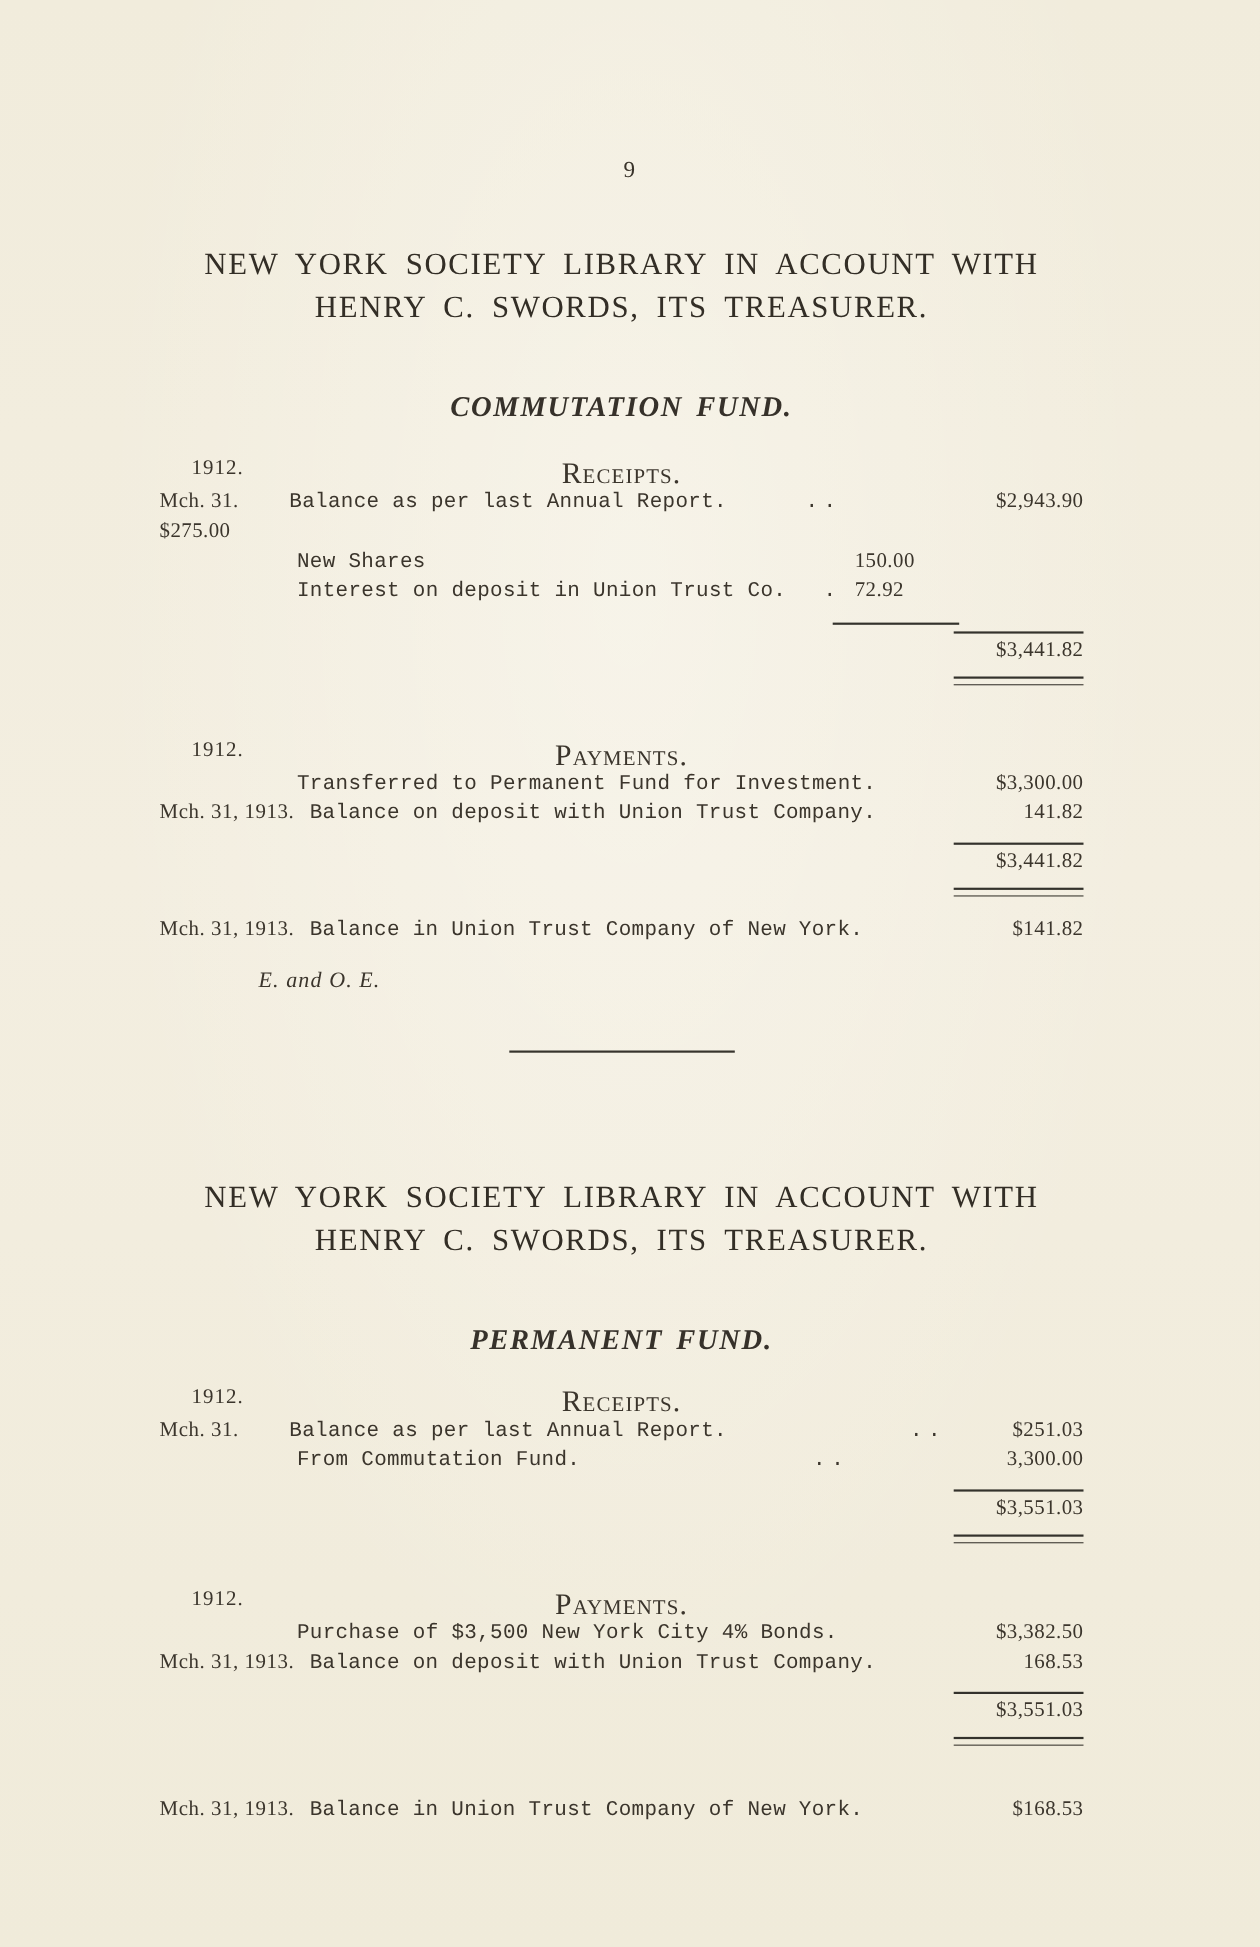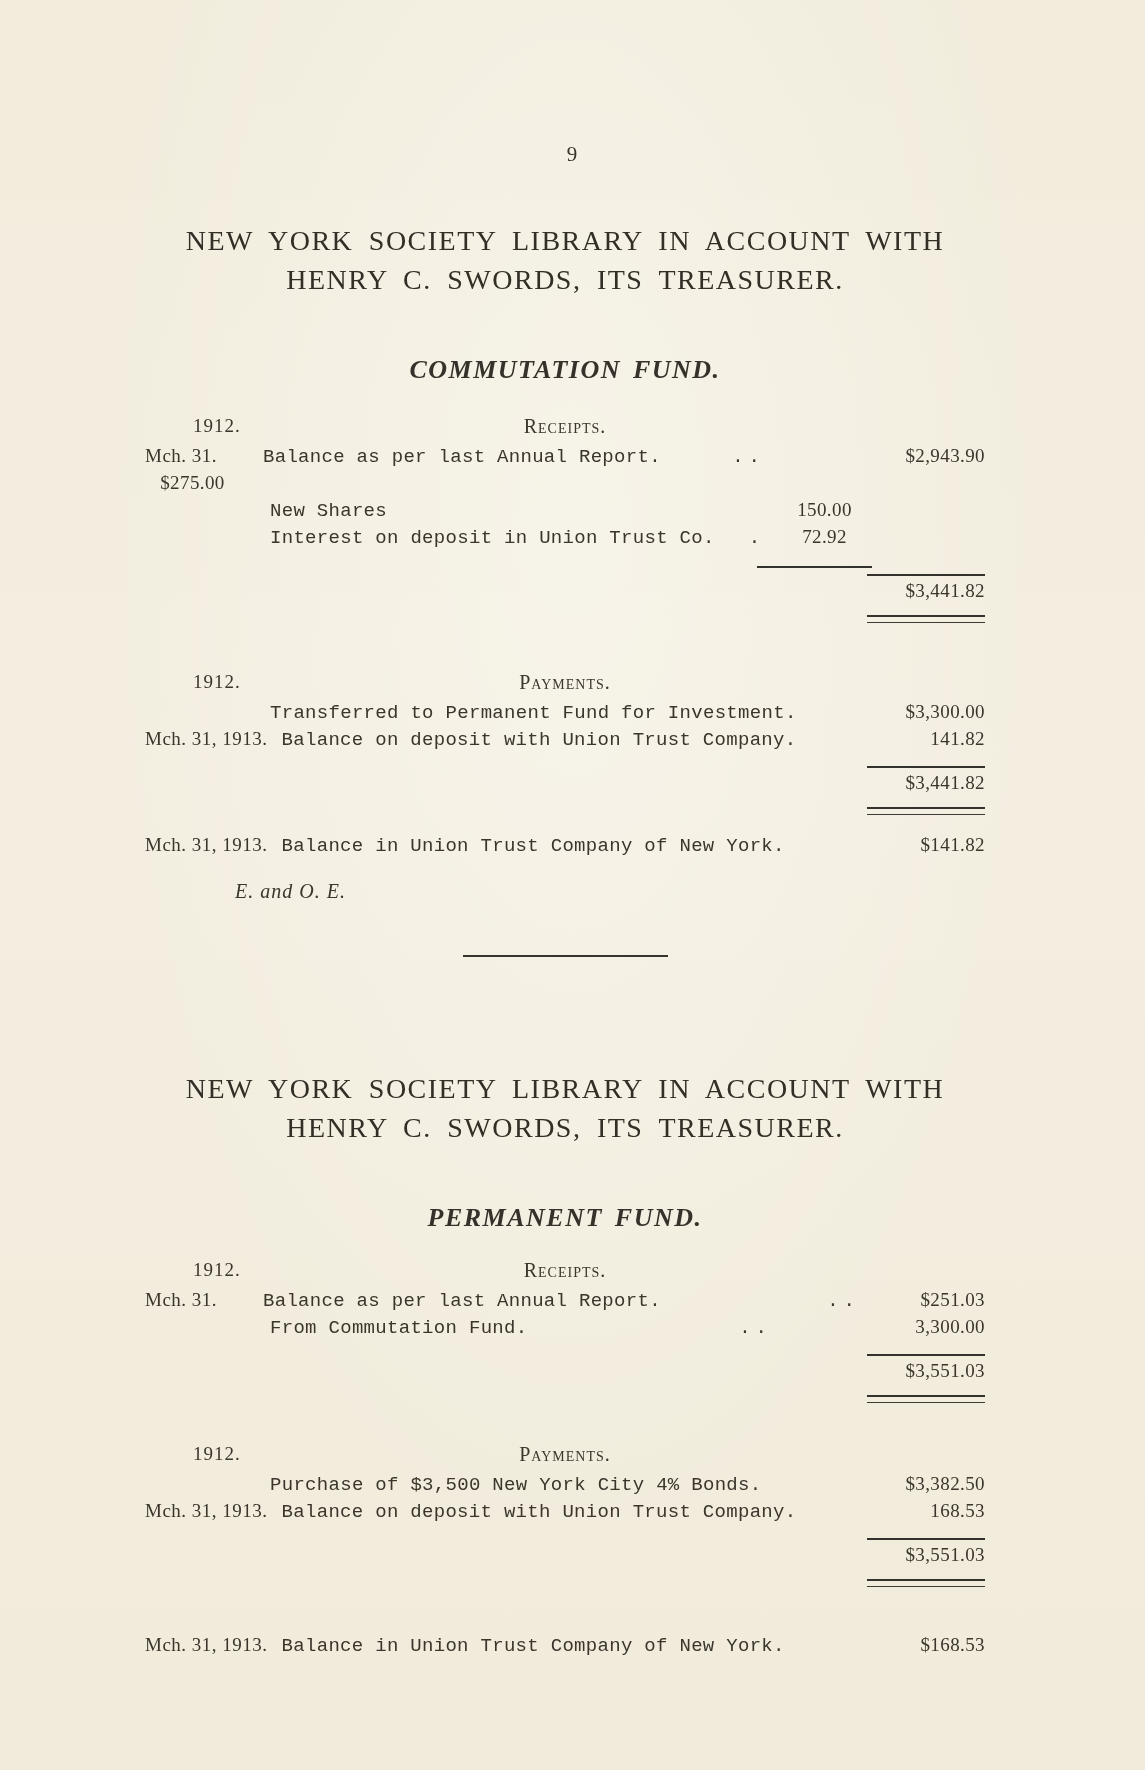--- a/index.html
+++ b/index.html
@@ -21,32 +21,32 @@
   .acct-heading{
     margin-top:54px;text-align:center;font-size:28px;font-weight:400;
     letter-spacing:1.5px;word-spacing:7px;line-height:39px;color:#332e26;
   }
   .acct-heading .hline{display:block;}
   .fund-title{
     margin-top:56px;text-align:center;font-style:italic;font-weight:700;
     font-size:26px;letter-spacing:1.5px;word-spacing:4px;color:#36312a;
   }
   .sec-hdr{position:relative;margin-top:30px;height:27px;text-align:center;}
-  .sec-hdr .year{position:absolute;left:48px;top:0;letter-spacing:1px;}
-  .sec-hdr .title{font-variant:small-caps;letter-spacing:1px;font-size:20px;}
+  .sec-hdr .year{position:absolute;left:29px;top:0;letter-spacing:1px;}
+  .sec-hdr .title{font-variant:small-caps;letter-spacing:1px;font-size:27px;}
   .lrow{display:flex;align-items:baseline;height:27px;line-height:27px;white-space:nowrap;}
   .c-date{margin-right:14px;min-width:104px;letter-spacing:0.5px;}
   .c-date:empty{min-width:0;margin-right:0;}
   .c-label{flex:1;display:flex;align-items:center;letter-spacing:0.3px;font-family:Liberation Mono, monospace;}
   .indent .c-label{padding-left:125px;}
   .c-dots{letter-spacing:5px;}
   .dots-right{margin-left:auto;padding-right:12px;}
   .dots-mid{margin-left:auto;padding-right:100px;}
   .dots-trail{margin-left:34px;}
-  .c-inner{width:95px;text-align:center;letter-spacing:0.4px;}
+  .c-inner{width:95px;text-align:left;letter-spacing:0.4px;}
   .c-outer{width:113px;text-align:right;letter-spacing:0.4px;}
   .rule-inner{width:115px;border-top:2px solid #34322c;margin:16px 113px 0 auto;}
   .rule-outer{width:118px;border-top:2px solid #34322c;margin:6px 0 0 auto;}
   .double-rule{width:118px;height:5px;border-top:2px solid #34322c;border-bottom:1px solid #3d3a33;margin:9px 0 0 auto;}
   .total-row{height:30px;line-height:30px;}
   .spacer-pay1{margin-top:48px;}
   .closing-row{margin-top:16px;}
   .closing-row2{margin-top:44px;}
   .eoe{margin-top:22px;padding-left:90px;font-style:italic;font-size:20px;letter-spacing:1px;}
   .divider{width:205px;border-top:2px solid #37342d;margin:52px auto 0 auto;}

